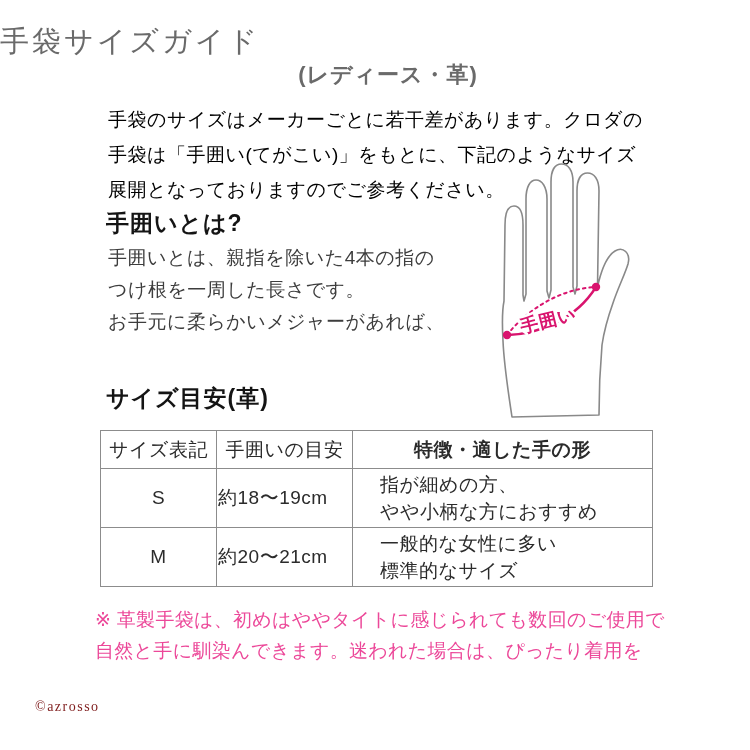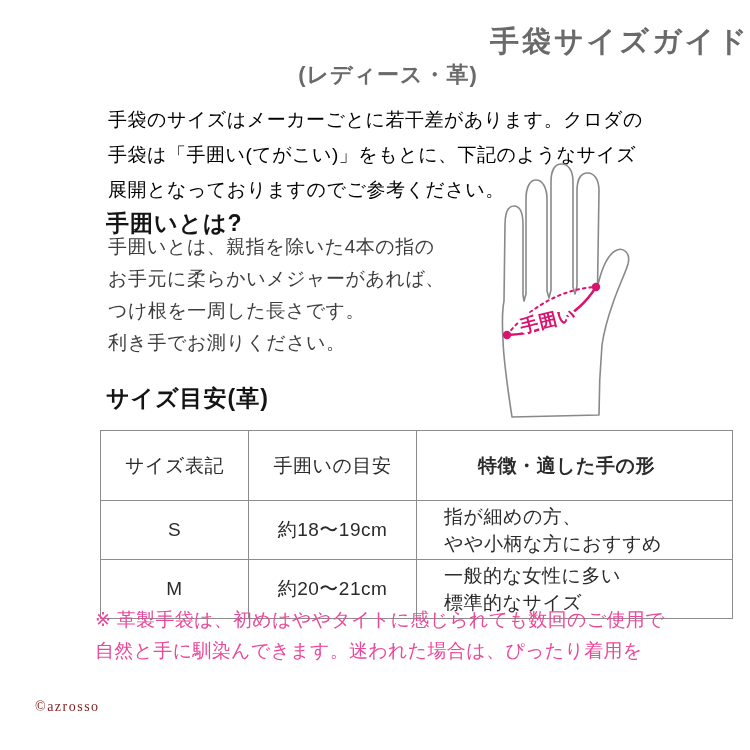--- a/index.html
+++ b/index.html
@@ -4,54 +4,54 @@
 <style>
   html,body{margin:0;padding:0;}
   body{
     width:750px;height:750px;background:#ffffff;position:relative;
     font-family:"Liberation Sans","DejaVu Sans",sans-serif;
     -webkit-font-smoothing:antialiased;
     overflow:hidden;
   }
   .abs{position:absolute;}
   .page-title{
-    top:22px;left:0;width:750px;text-align:right;
-    font-size:29px;font-weight:bold;color:#6a6a6a;letter-spacing:3px;
+    top:22px;left:0;width:750px;text-align:left;
+    font-size:29px;font-weight:normal;color:#6a6a6a;letter-spacing:3px;
   }
   .page-subtitle{
     top:60px;left:0;width:750px;text-align:center;
     font-size:22px;font-weight:bold;color:#6a6a6a;letter-spacing:1px;margin-left:13px;
   }
   .intro{
     top:102px;left:108px;width:560px;
     font-size:19px;line-height:35px;color:#000000;letter-spacing:0.5px;
   }
   .sec-heading{
     font-size:23px;font-weight:bold;color:#141414;letter-spacing:1px;
   }
   .h-tegakoi{top:208px;left:106px;}
   .h-size{top:383px;left:106px;}
   .tegakoi-body{
-    top:231px;left:108px;width:380px;
+    top:242px;left:108px;width:380px;
     font-size:19px;line-height:32px;color:#3d3d3d;letter-spacing:0.5px;
   }
   .hand-wrap{top:163px;left:482px;width:186px;height:258px;}
   table.size-table{
     position:absolute;top:430px;left:100px;width:551px;
     border-collapse:collapse;table-layout:fixed;
     font-size:19px;color:#2b2b2b;
   }
   table.size-table th,table.size-table td{
     border:1px solid #8c8c8c;font-weight:normal;
     letter-spacing:0.5px;
   }
-  table.size-table th{height:37px;text-align:center;padding:16px;}
+  table.size-table th{height:37px;text-align:center;padding:0;}
   table.size-table td{height:56px;}
   .col-size{width:115px;text-align:center;}
-  .col-girth{width:135px;text-align:center;}
+  .col-girth{width:135px;}
   .col-desc{width:299px;text-align:left;padding-left:27px;line-height:27px;}
   .note{
     top:604px;left:95px;width:620px;
     font-size:19px;line-height:31px;color:#ec4899;letter-spacing:0.3px;
   }
   .watermark{
     top:699px;left:35px;
     font-family:"Liberation Serif","DejaVu Serif",serif;
     font-size:14px;color:#7f1d1d;letter-spacing:1.5px;
   }
@@ -65,23 +65,22 @@
 <div class="abs intro">
   <div>手袋のサイズはメーカーごとに若干差があります。クロダの</div>
   <div>手袋は「手囲い(てがこい)」をもとに、下記のようなサイズ</div>
   <div>展開となっておりますのでご参考ください。</div>
 </div>
 
 <div class="abs sec-heading h-tegakoi">手囲いとは?</div>
 
 <div class="abs tegakoi-body">
   <div>手囲いとは、親指を除いた4本の指の</div>
+  <div>つけ根を一周した長さです。</div>
   <div>お手元に柔らかいメジャーがあれば、</div>
-  <div>つけ根を一周した長さです。</div>
-  <div>利き手でお測りください。</div>
 </div>
 
 <div class="abs hand-wrap">
   <svg width="186" height="258" viewBox="0 0 186 258">
 
     <path d="M 30 254
          C 26 228 22 202 21 178
          C 20 160 20 148 22 138
          L 23 62
          C 23 50 26 43 32 43

